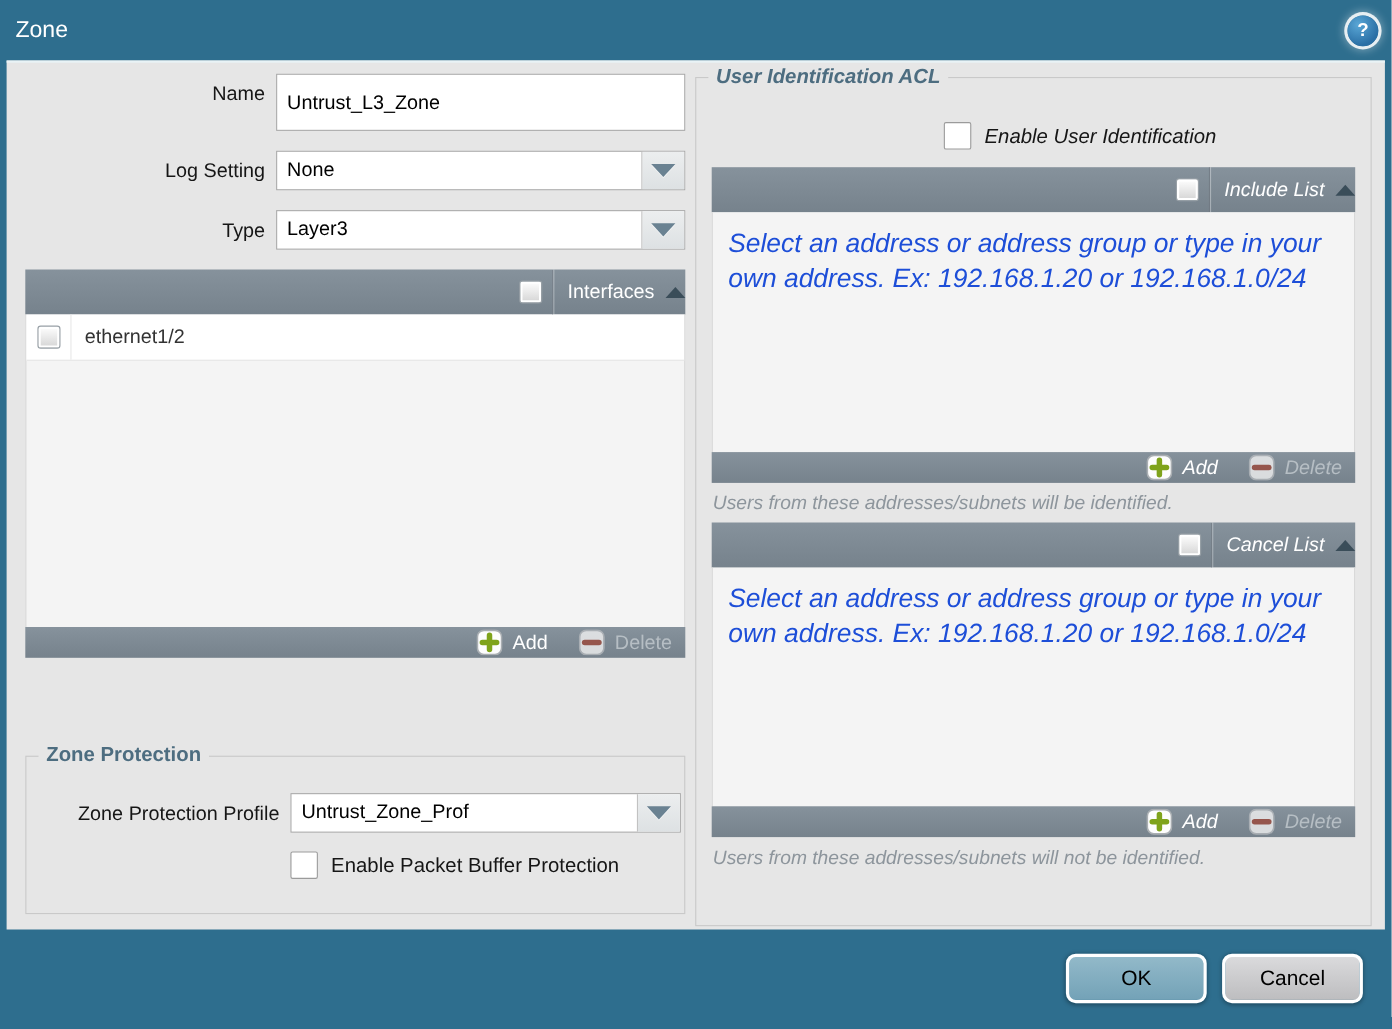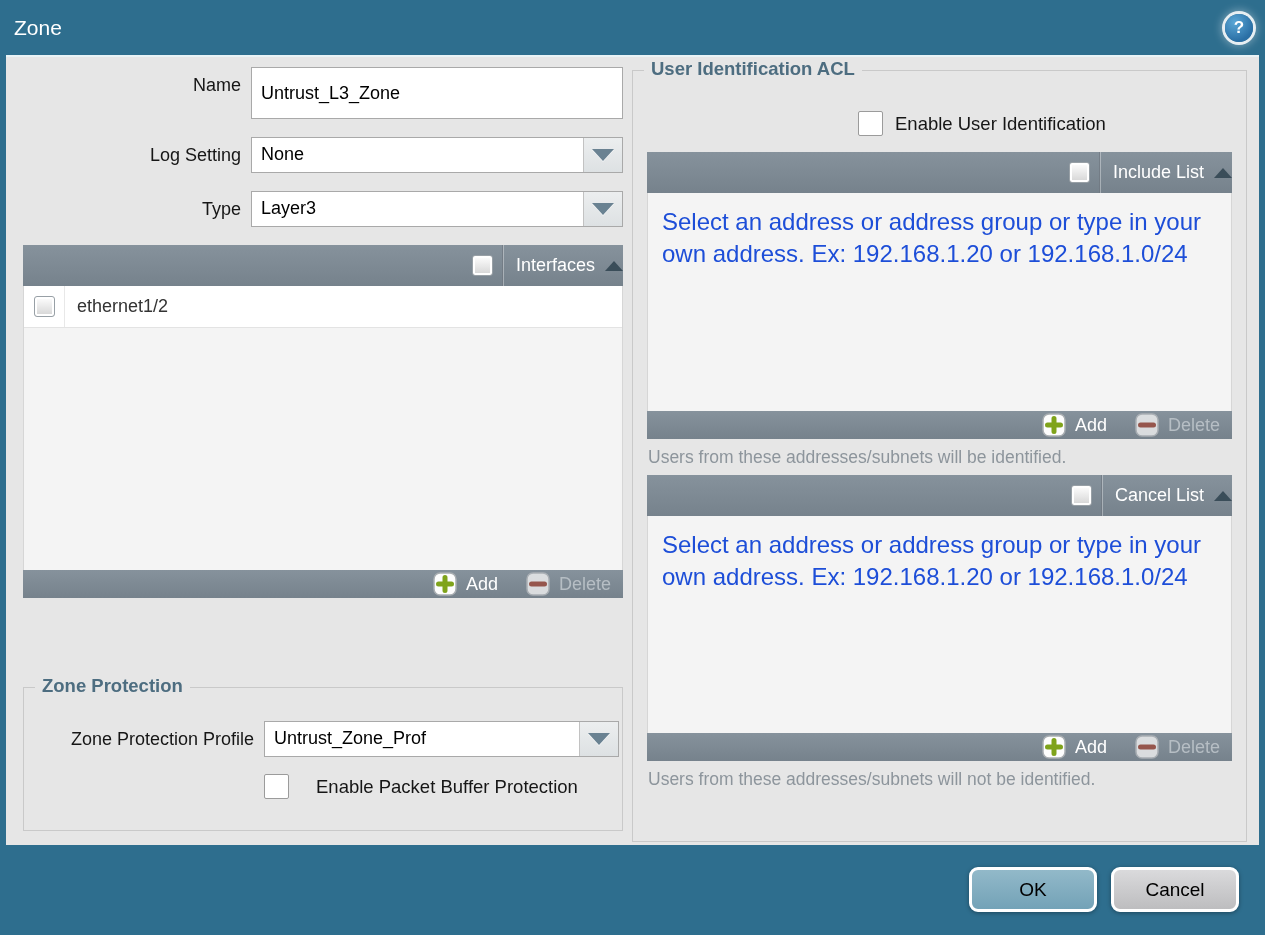--- a/index.html
+++ b/index.html
@@ -104,22 +104,22 @@
     position:absolute;top:-13px;left:11px;background:#e6e6e6;padding:0 7px;
     color:#4d6d80;font-weight:bold;font-size:18.5px;white-space:nowrap;
   }
   .zone-protection{margin-top:89px;height:144px;padding:33px 0 0 0;}
   .zp-row{display:flex;}
   .zp-row .flabel{
     width:230px;flex:0 0 230px;text-align:right;padding-right:10px;
     font-size:18px;color:#161616;line-height:36px;white-space:nowrap;
   }
   .zp-row .select{width:355px;}
-  .cb-row{display:flex;align-items:center;gap:27px;margin:17px 0 0 240px;font-size:18.5px;color:#161616;}
-  .right-col{flex:1;margin:3px 0 0 9px;padding:0 14px;height:772px;}
+  .cb-row{display:flex;align-items:center;gap:12px;margin:17px 0 0 240px;font-size:18.5px;color:#161616;}
+  .right-col{flex:1;margin:3px 0 0 9px;padding:0 14px;height:772px;font-style:italic;}
   .enable-row{display:flex;align-items:center;gap:12px;margin:40px 0 16px 211px;font-size:18.5px;color:#161616;}
   .acl-grid{margin-top:0;}
   .acl-body{height:218px;}
   
   .footer-band{
     height:90px;display:flex;justify-content:flex-end;align-items:flex-start;
     padding:22px 26px 0 0;gap:14px;box-sizing:border-box;
   }
   .btn{
     width:128px;height:45px;border-radius:9px;border:3px solid #ffffff;

